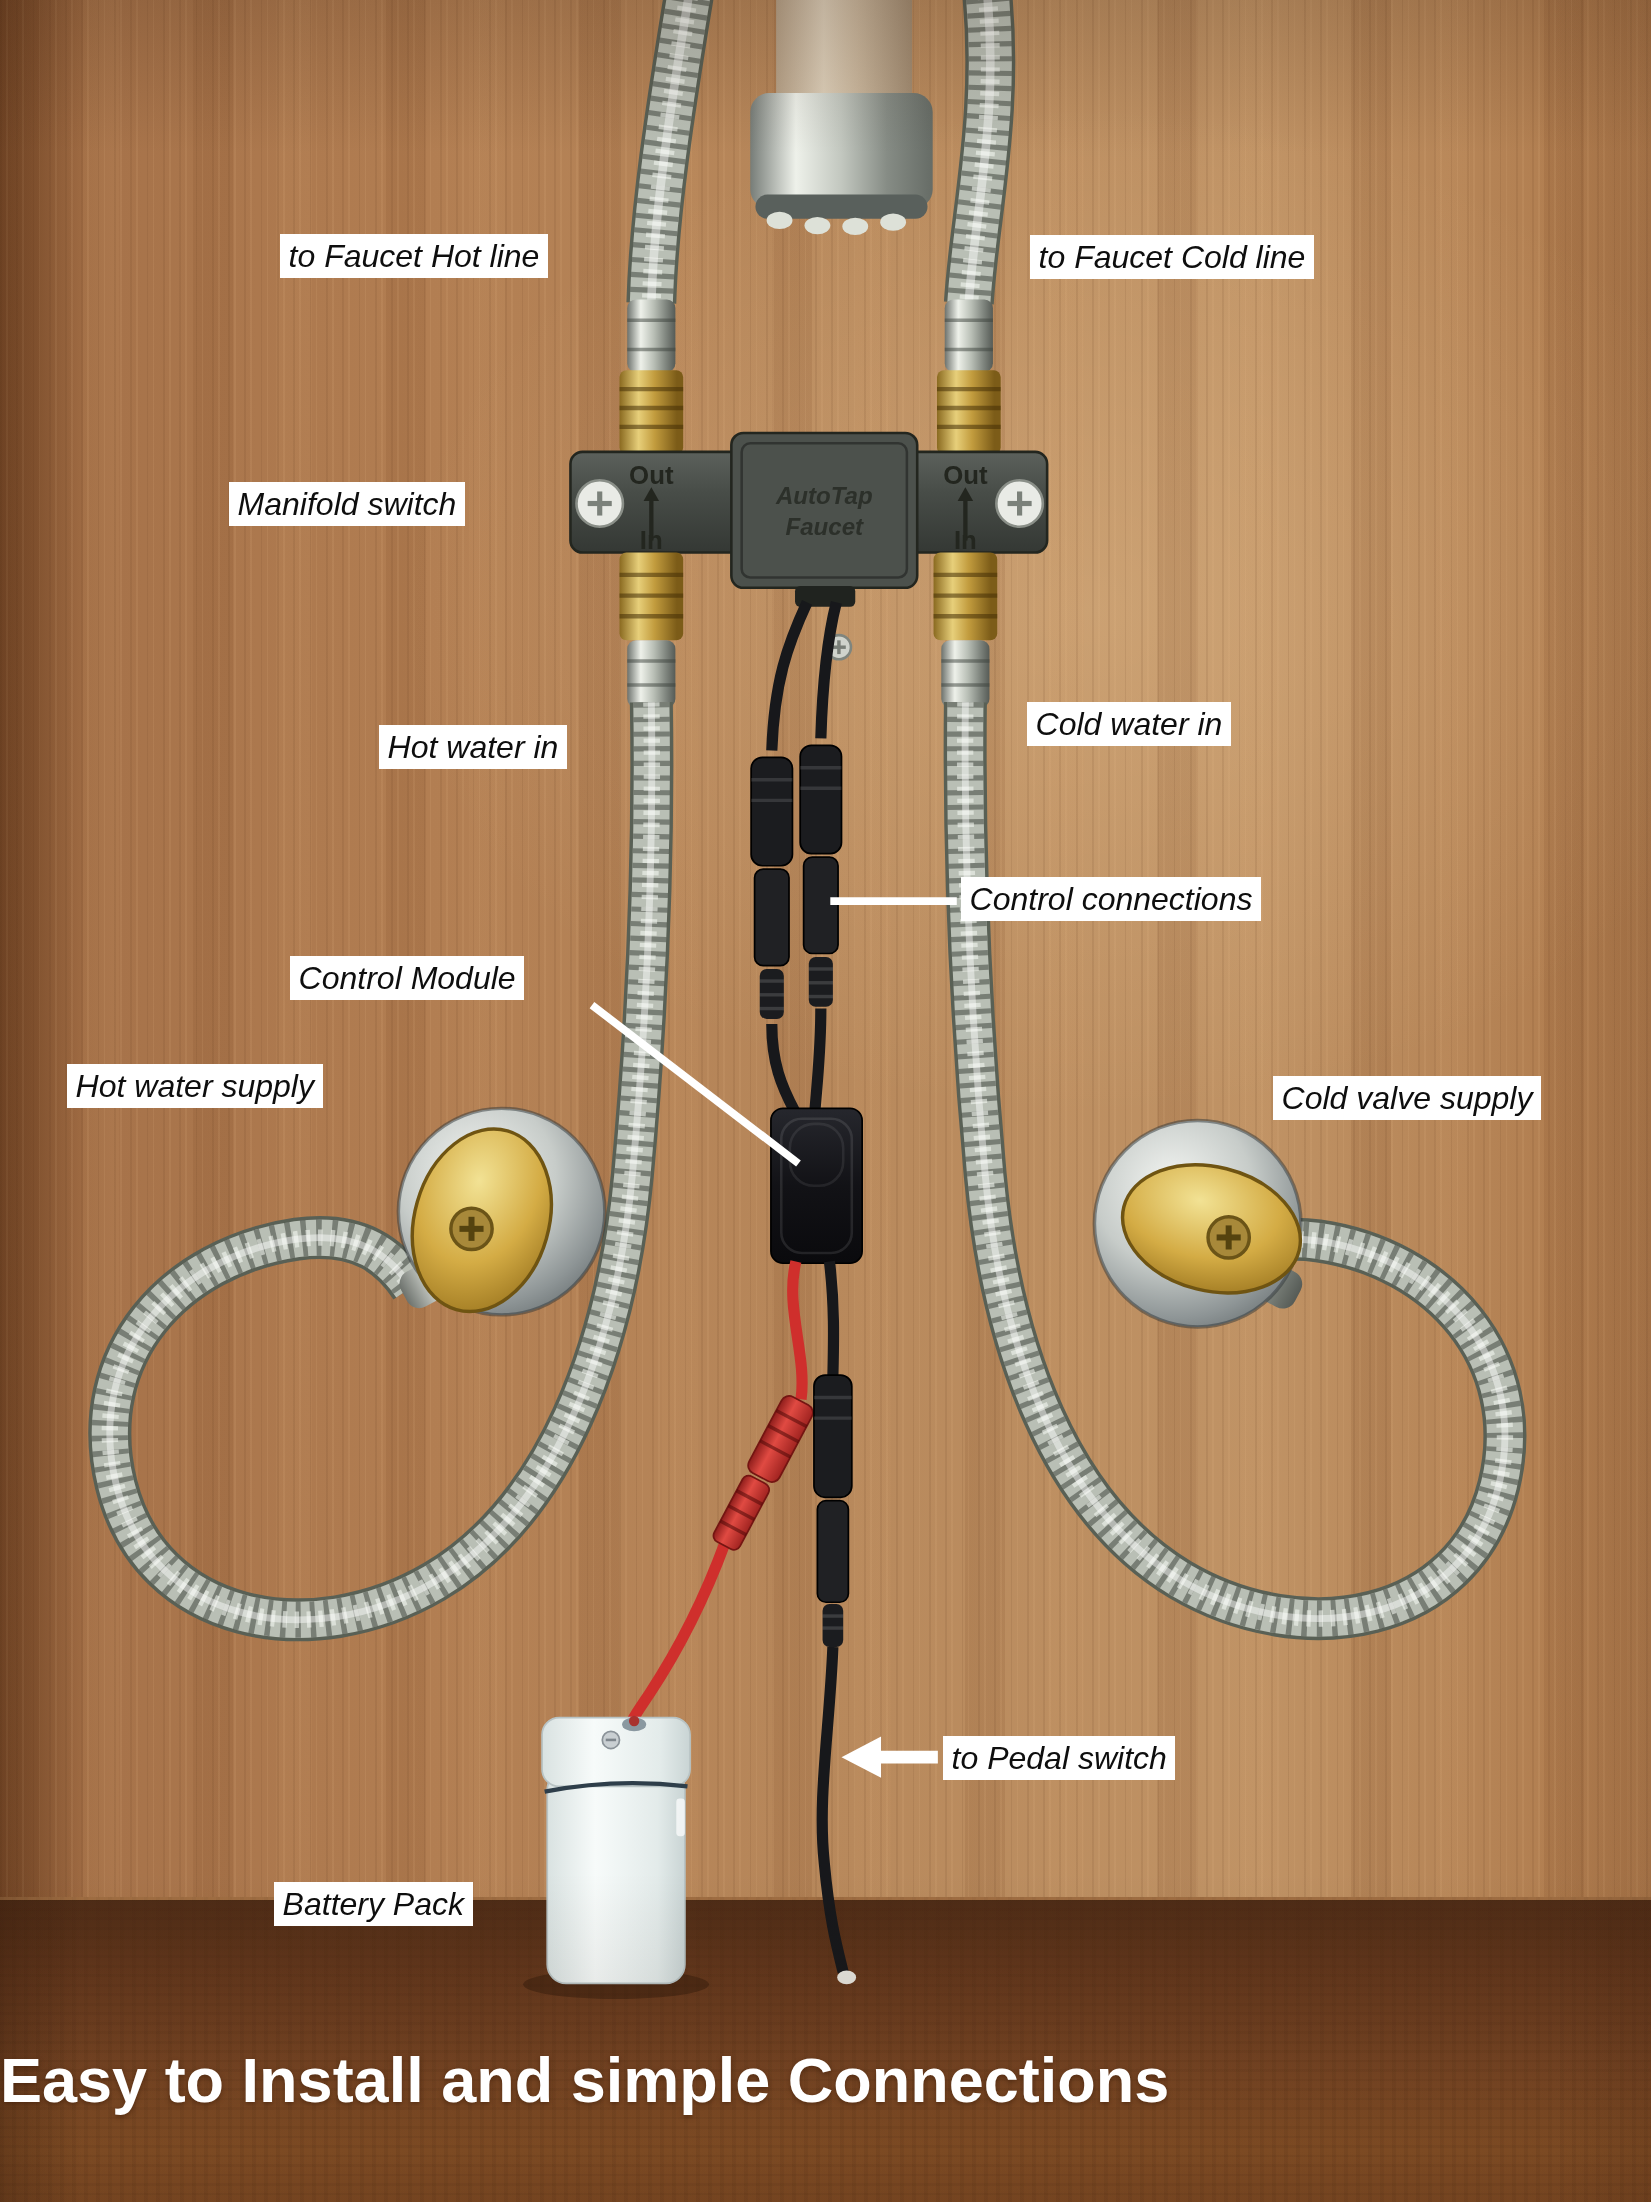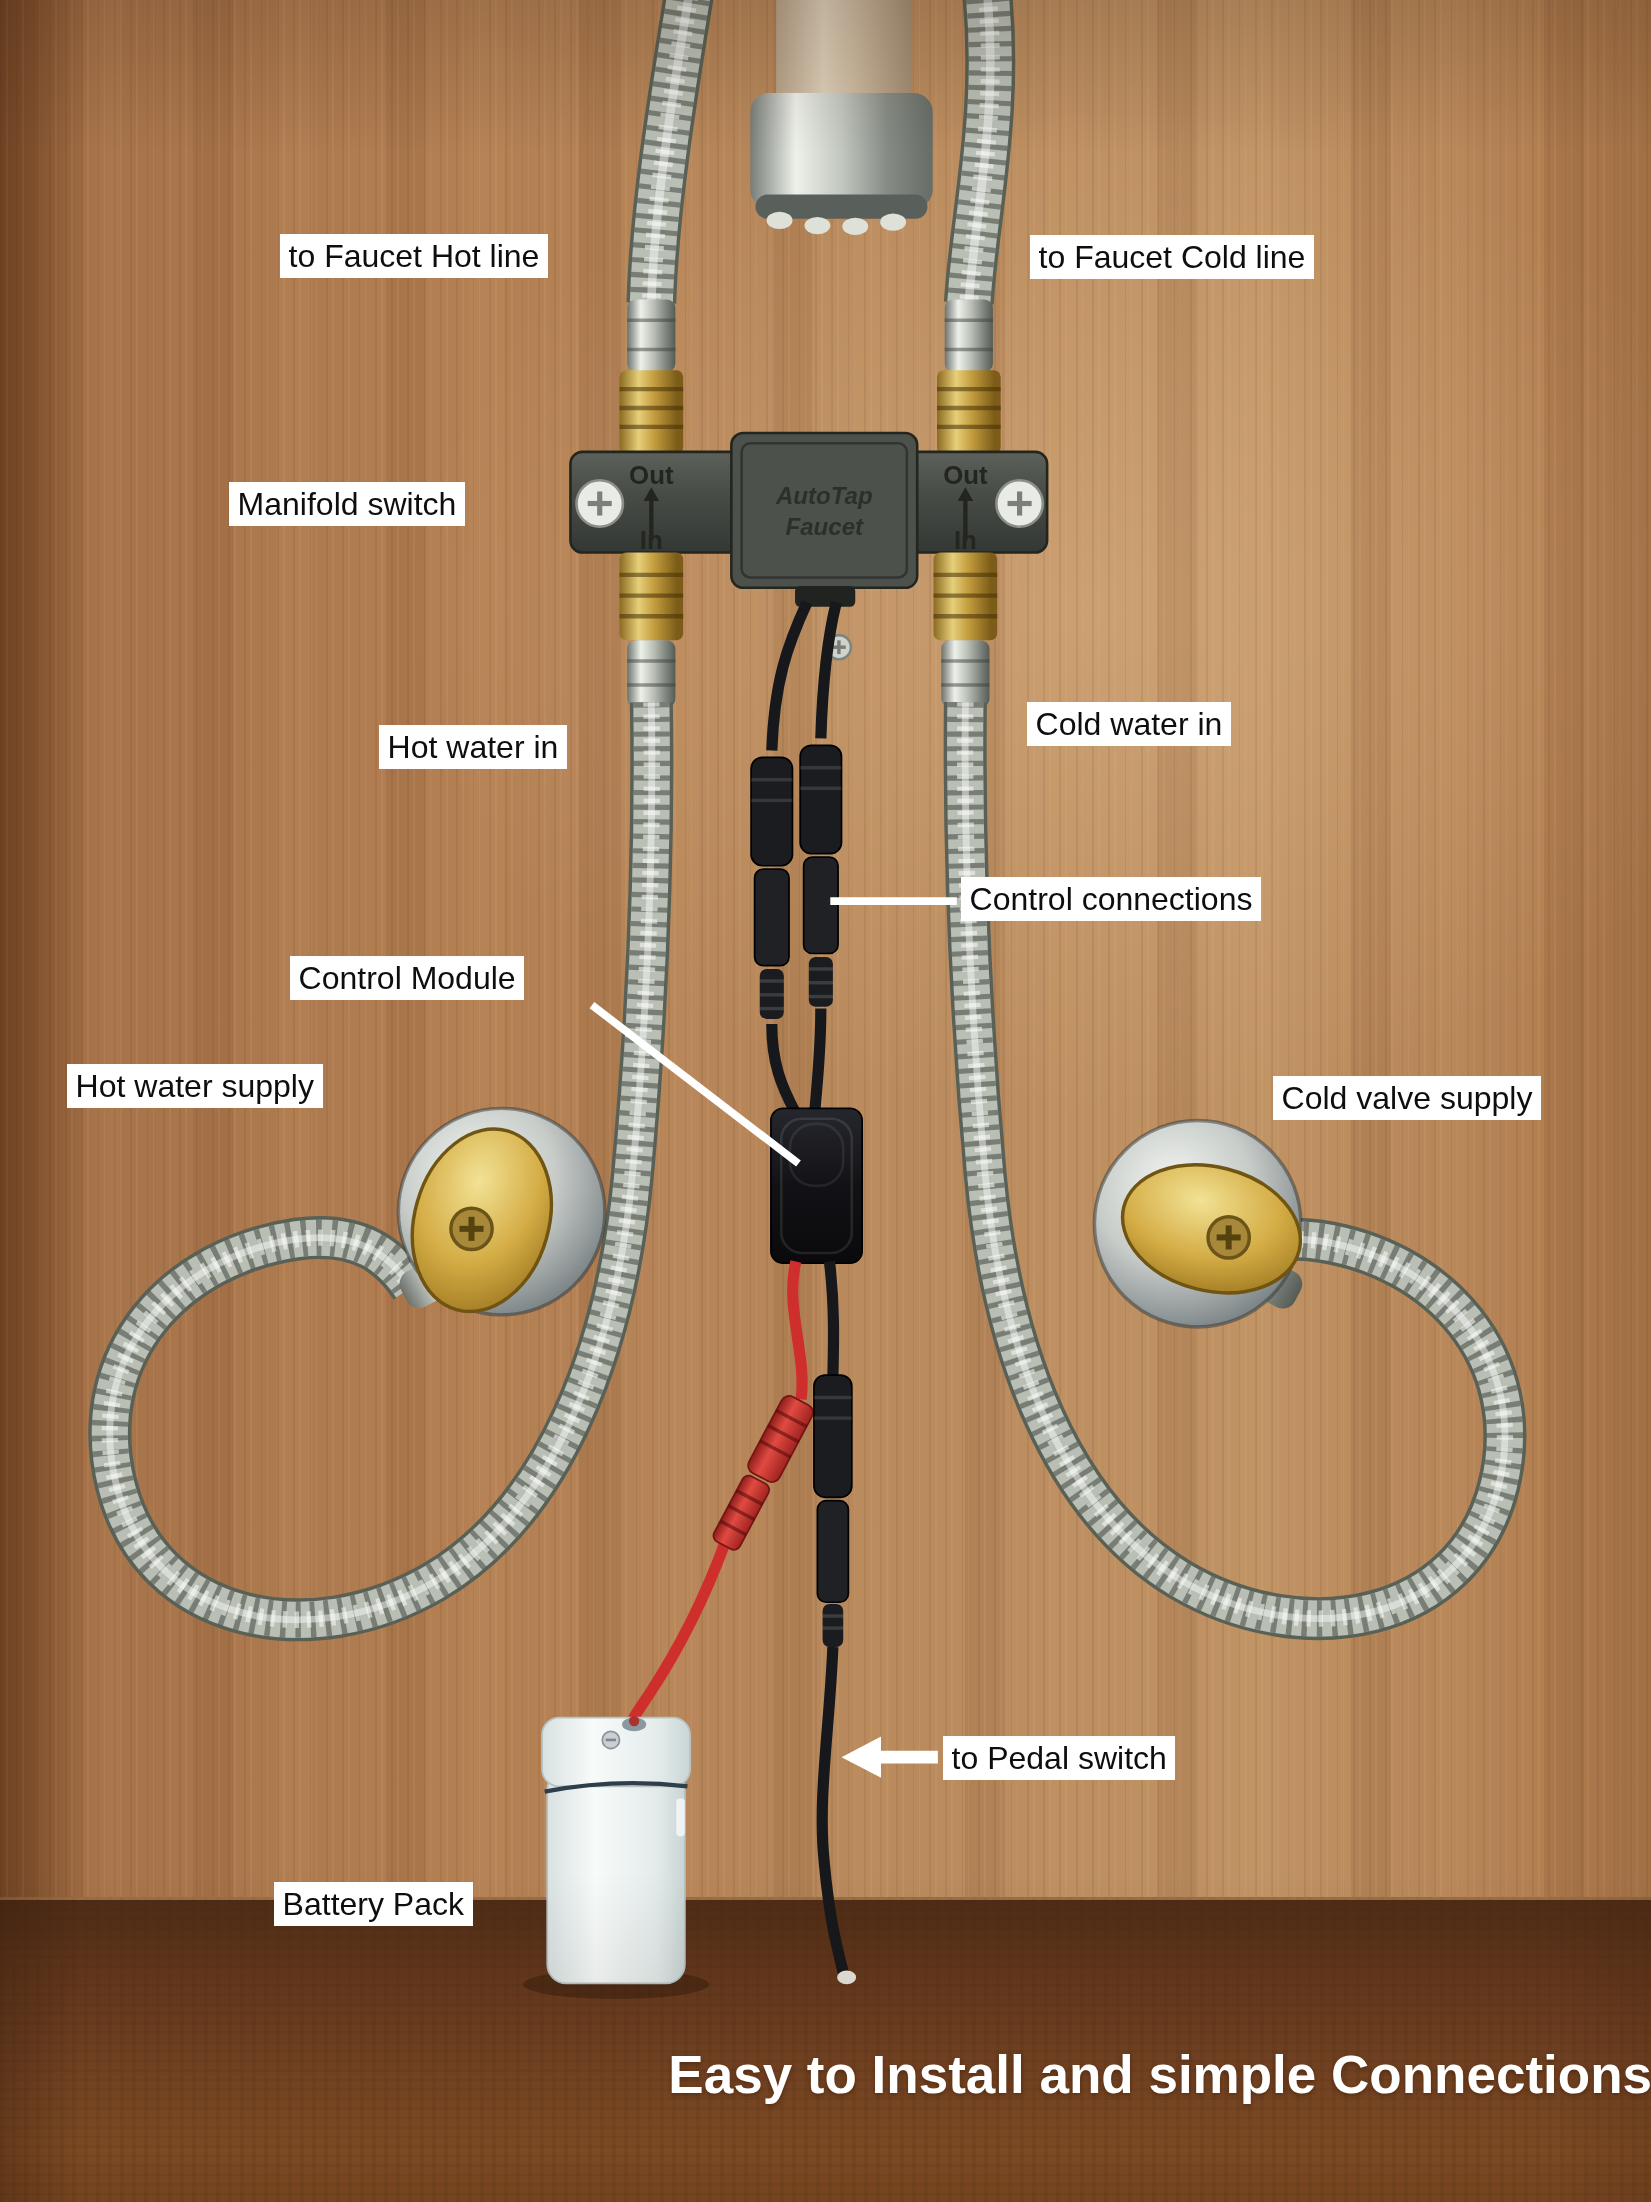--- a/index.html
+++ b/index.html
@@ -27,25 +27,25 @@
   }
   .vignette{
     position:absolute;left:0;top:0;width:1652px;height:2203px;z-index:2;pointer-events:none;
     background:
       linear-gradient(90deg, rgba(45,22,8,0.28) 0, rgba(0,0,0,0) 5%, rgba(0,0,0,0) 94%, rgba(60,30,12,0.14) 100%),
       linear-gradient(180deg, rgba(40,20,8,0.16) 0, rgba(0,0,0,0) 7%, rgba(0,0,0,0) 85%, rgba(28,14,5,0.20) 100%);
   }
   svg.scene{position:absolute;left:0;top:0;z-index:1;}
   .label{
     position:absolute;z-index:3;background:#ffffff;color:#0e0e0e;
-    font-size:32px;line-height:1.22;padding:2.6px 8.6px;white-space:nowrap;
+    font-size:32px;line-height:1.22;padding:2.6px 8.6px;white-space:nowrap;font-style:italic;
   }
   .title{
-    position:absolute;z-index:3;left:0;top:2044px;width:1652px;text-align:right;
-    color:#ffffff;font-size:53px;font-weight:bold;letter-spacing:0px;
+    position:absolute;z-index:3;left:0;top:2044px;width:1652px;text-align:left;
+    color:#ffffff;font-size:63px;font-weight:bold;letter-spacing:0px;
     text-shadow:0 1.7px 5.2px rgba(60,28,8,0.55);
   }
   text.port{font-family:"Liberation Sans",sans-serif;font-size:30px;font-weight:600;fill:#23261f;}
   text.brand{font-family:"Liberation Sans",sans-serif;font-size:28px;font-style:italic;font-weight:600;fill:#2c302a;}
 </style>
 </head>
 <body>
 
 <div class="wood"></div>
 <div class="floor"></div>

